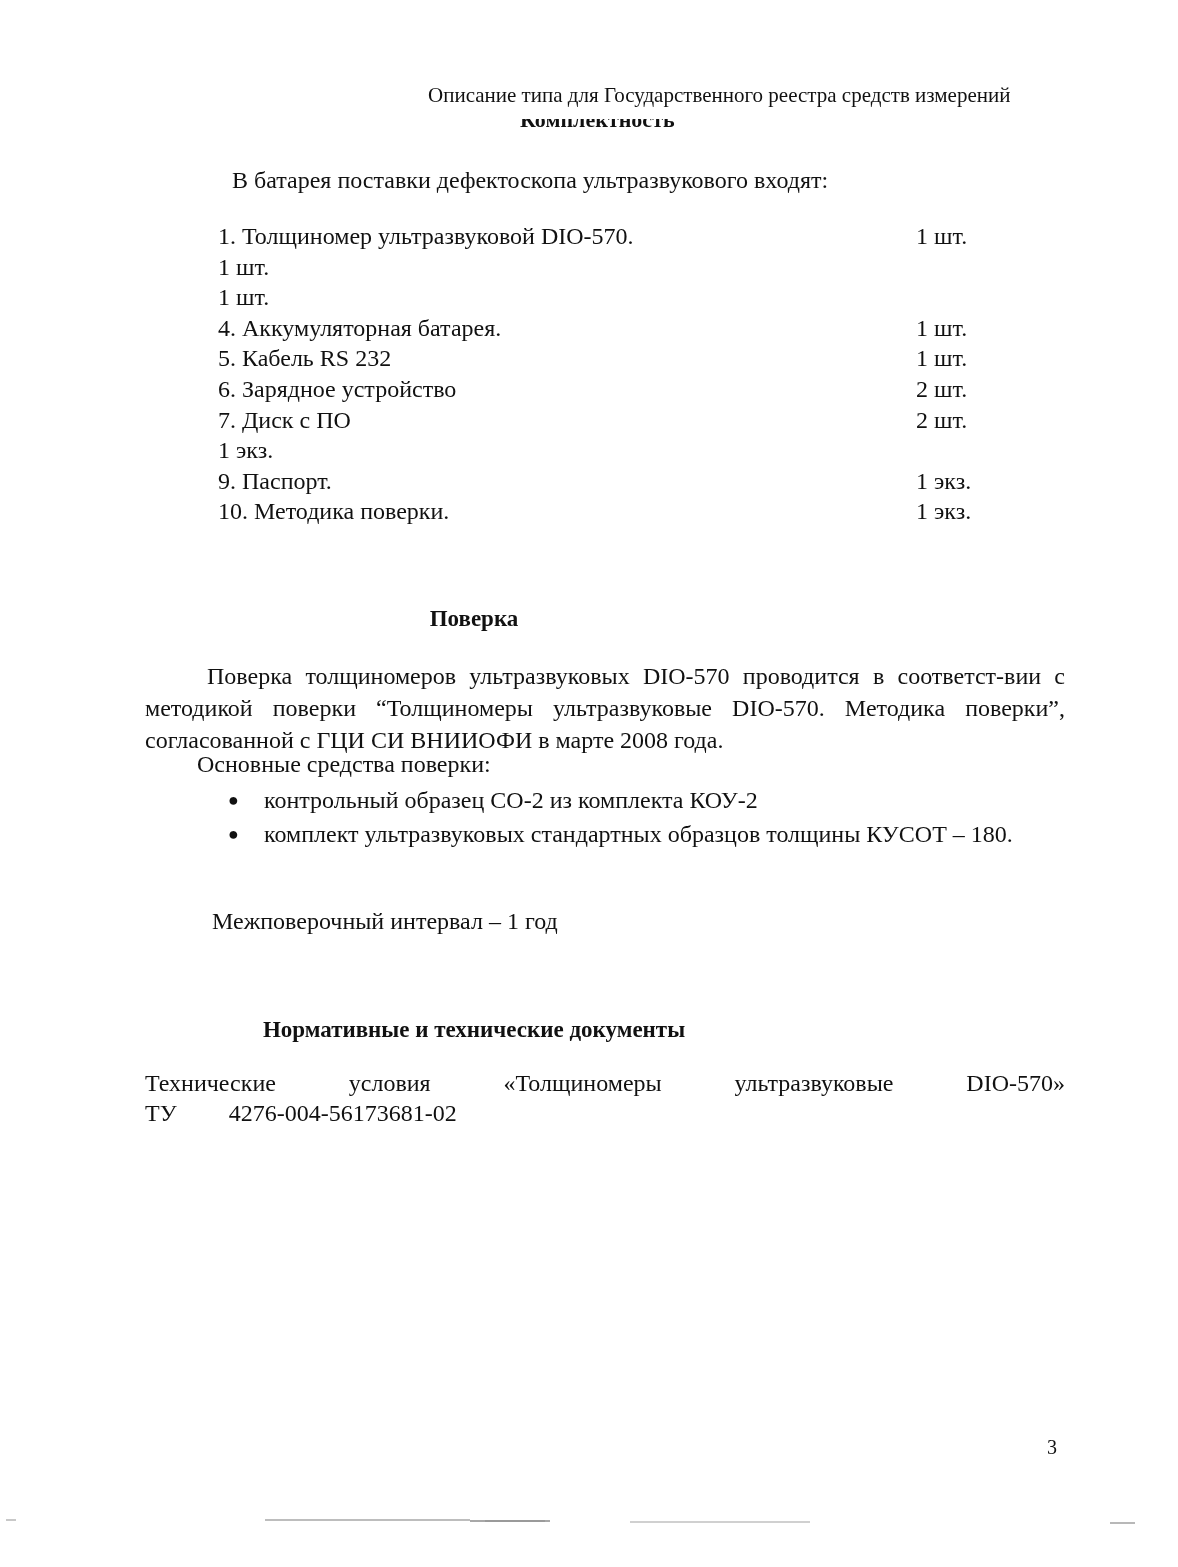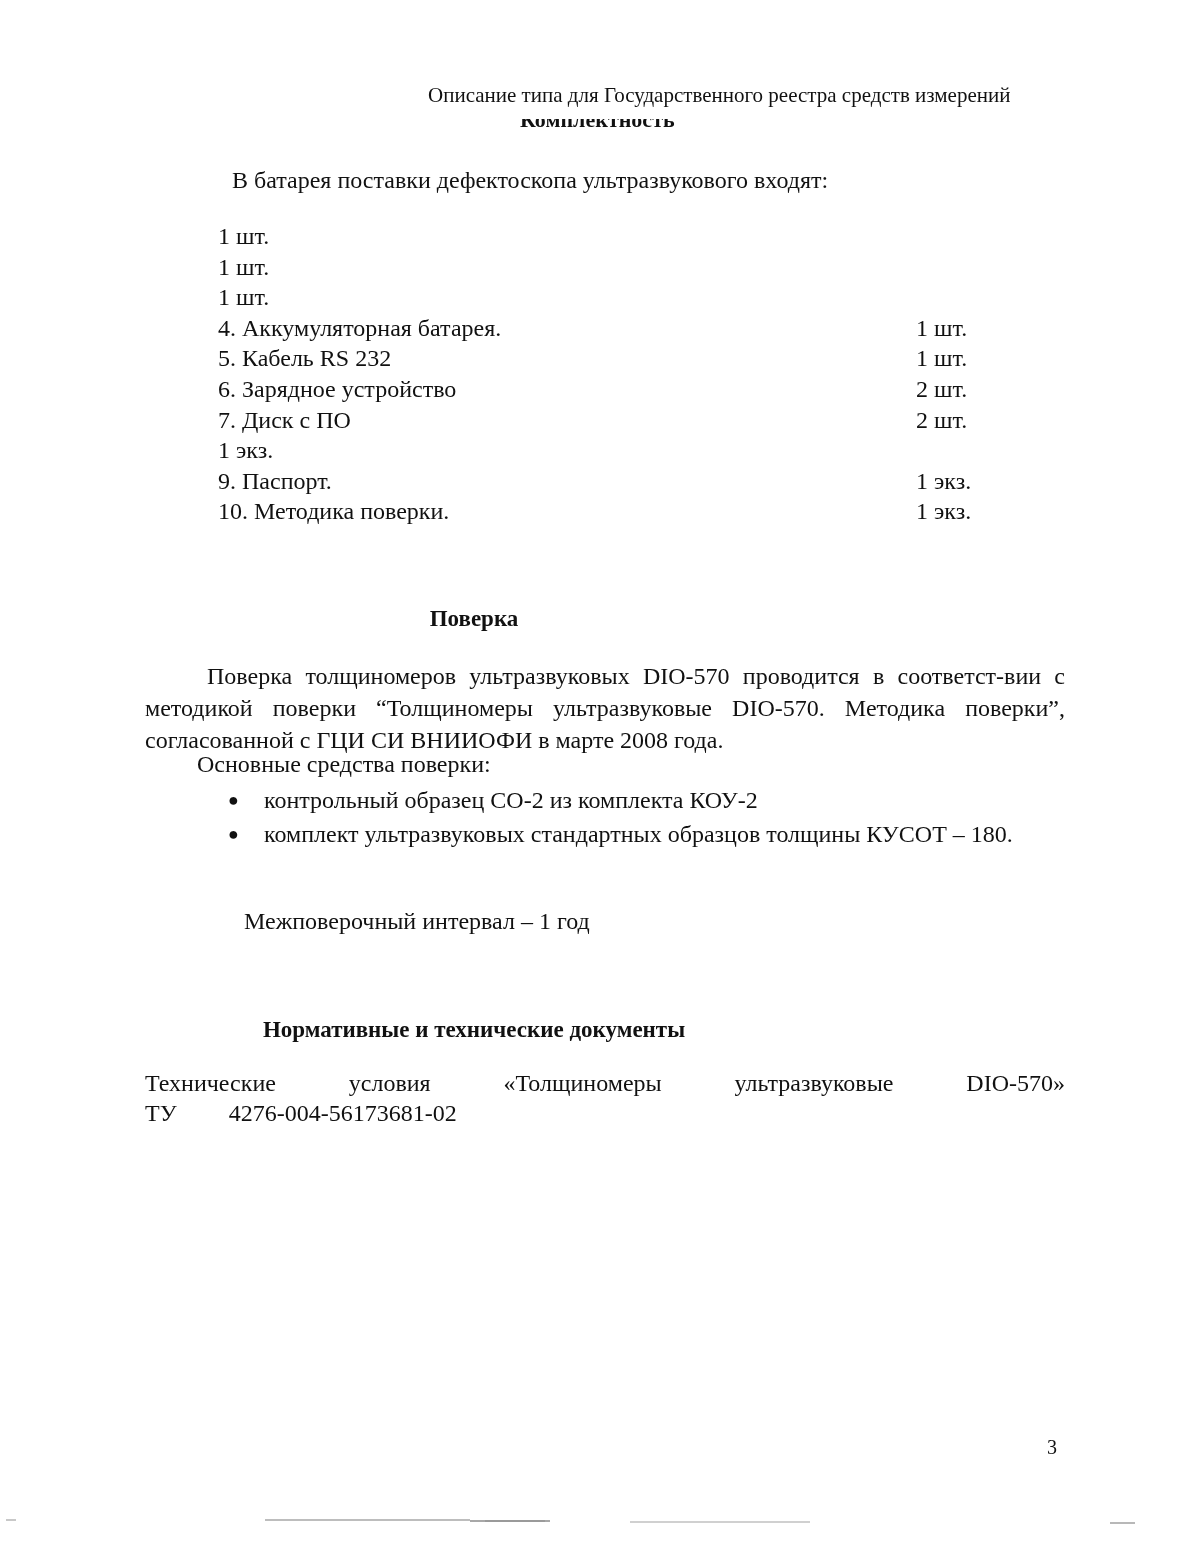--- a/index.html
+++ b/index.html
@@ -47,20 +47,21 @@
 <div class="abs header">Описание типа для Государственного реестра средств измерений</div>
 
 <div class="abs clipped-heading">
   <span>Комплектность</span>
 </div>
 
 <div class="abs intro">В батарея поставки дефектоскопа ультразвукового входят:</div>
 
 <div class="abs list">
   <div class="list-row">
+      <span>1. Толщиномер ультразвуковой DIO-570.</span>
       <span class="qty">1 шт.</span>
     </div>
   <div class="list-row">
       <span class="qty">1 шт.</span>
     </div>
   <div class="list-row">
       <span class="qty">1 шт.</span>
     </div>
   <div class="list-row">
       <span>4. Аккумуляторная батарея.</span>
@@ -101,21 +102,21 @@
   <div class="bullet-item">
     <span class="bullet-dot">●</span>
     <span class="bullet-text">контрольный образец СО-2 из комплекта КОУ-2</span>
   </div>
   <div class="bullet-item">
     <span class="bullet-dot">●</span>
     <span class="bullet-text">комплект ультразвуковых стандартных образцов толщины КУСОТ – 180.</span>
   </div>
 </div>
 
-<div class="abs" style="top:908px; left:212px; font-size:24px;margin-left:32px;">Межповерочный интервал – 1 год</div>
+<div class="abs" style="top:908px; left:212px; font-size:24px;">Межповерочный интервал – 1 год</div>
 
 <div class="abs section-title" style="top:1017px;">Нормативные и технические документы</div>
 
 <div class="abs para" style="top:1068px; word-spacing: 46px; line-height:30px;">Технические условия «Толщиномеры ультразвуковые DIO-570» ТУ 4276-004-56173681-02</div>
 
 <div class="abs page-number">3</div>
 
 <div class="scan-line" style="top:1519px; left:6px; width:10px; background:#c8c8c8;"></div>
 <div class="scan-line" style="top:1519px; left:265px; width:205px; background:#bdbdbd;"></div>
 <div class="scan-line" style="top:1520px; left:470px; width:80px; background:#a8a8a8;"></div>

